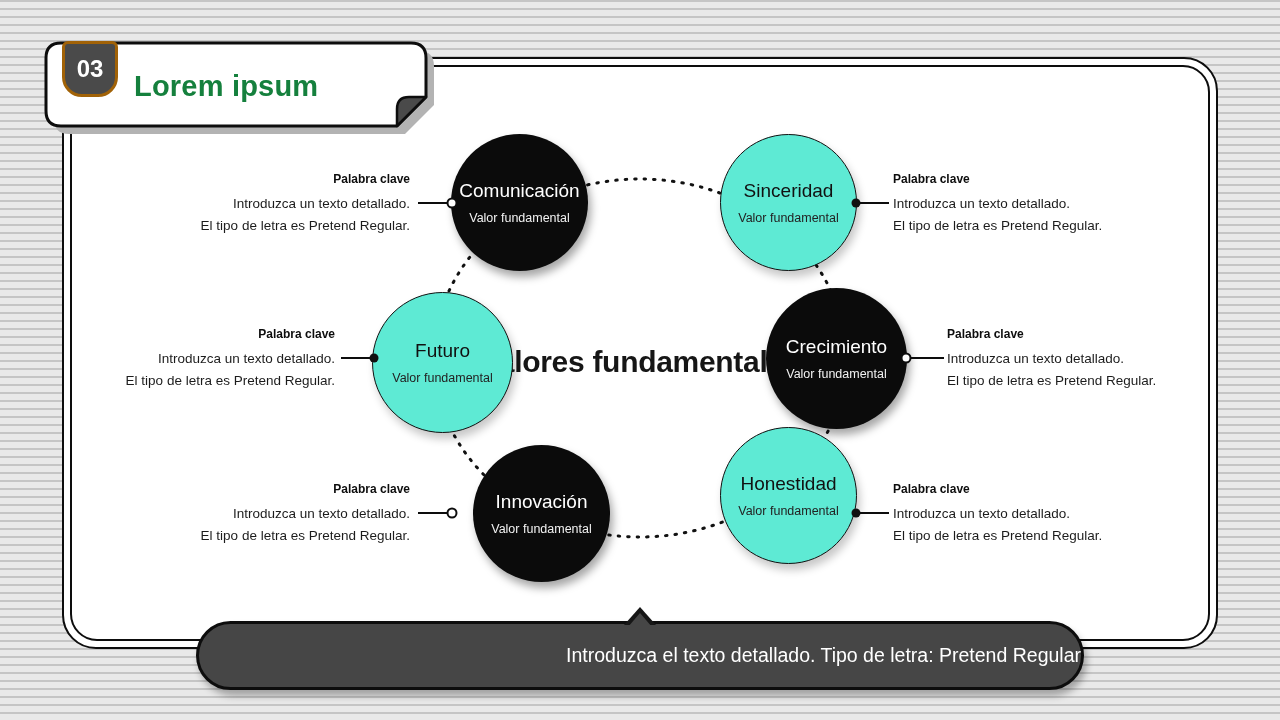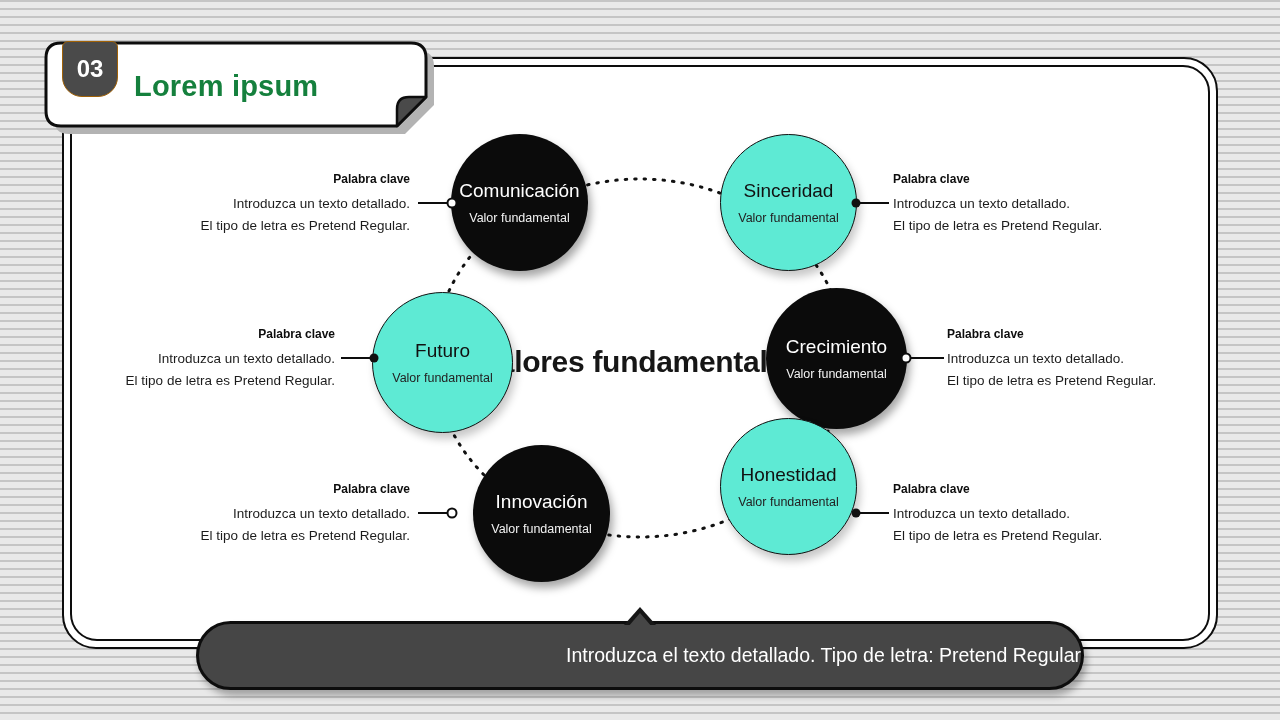--- a/index.html
+++ b/index.html
@@ -15,21 +15,21 @@
     background:#ffffff;border:2.5px solid #0d0d0d;border-radius:34px;
     box-sizing:border-box;
   }
   .card-inner{
     position:absolute;inset:6px;border:2px solid #0d0d0d;border-radius:27px;
   }
   
   .tab-svg{position:absolute;left:42px;top:40px;z-index:6;}
   .badge{
     position:absolute;left:62px;top:41px;width:56px;height:56px;z-index:7;
-    background:#4a4a4a;border:1px solid #a16207;
+    background:#4a4a4a;border:3px solid #a16207;
     border-radius:6px 6px 20px 20px;box-sizing:border-box;
     display:flex;align-items:center;justify-content:center;
     color:#ffffff;font-size:24px;font-weight:bold;text-align:right;
   }
   .slide-title{
     position:absolute;left:134px;top:70px;z-index:7;
     font-size:29px;font-weight:bold;color:#15803d;letter-spacing:.2px;
   }
   
   .ring-svg,.overlay-svg{position:absolute;left:0;top:0;}
@@ -51,21 +51,21 @@
     box-shadow:3px 6px 9px rgba(0,0,0,.35);}
   .circle.dark .csub{color:#f2f2f2;}
   .circle.light{background:#5eead4;color:#111111;border:1.5px solid #111111;
     box-shadow:3px 6px 9px rgba(0,0,0,.22);}
   .circle.light .csub{color:#222222;}
   .c-tl{left:451px;top:134px;width:137px;height:137px;}
   .c-tr{left:720px;top:134px;width:137px;height:137px;}
   .c-ml{left:372px;top:292px;width:141px;height:141px;}
   .c-mr{left:766px;top:288px;width:141px;height:141px;}
   .c-bl{left:473px;top:445px;width:137px;height:137px;}
-  .c-br{left:720px;top:418px;width:137px;height:137px;}
+  .c-br{left:720px;top:427px;width:137px;height:137px;}
   
   .kw{position:absolute;width:262px;z-index:4;color:#1c1c1c;}
   .kw.left{text-align:right;}
   .kw.right{text-align:left;}
   .kw h4{margin:0 0 7px 0;font-size:12px;font-weight:bold;color:#0d0d0d;}
   .kw p{margin:0;font-size:13.5px;line-height:21.5px;}
   .kw-tl{left:148px;top:172px;}
   .kw-ml{left:73px;top:327px;}
   .kw-bl{left:148px;top:482px;}
   .kw-tr{left:893px;top:172px;}

